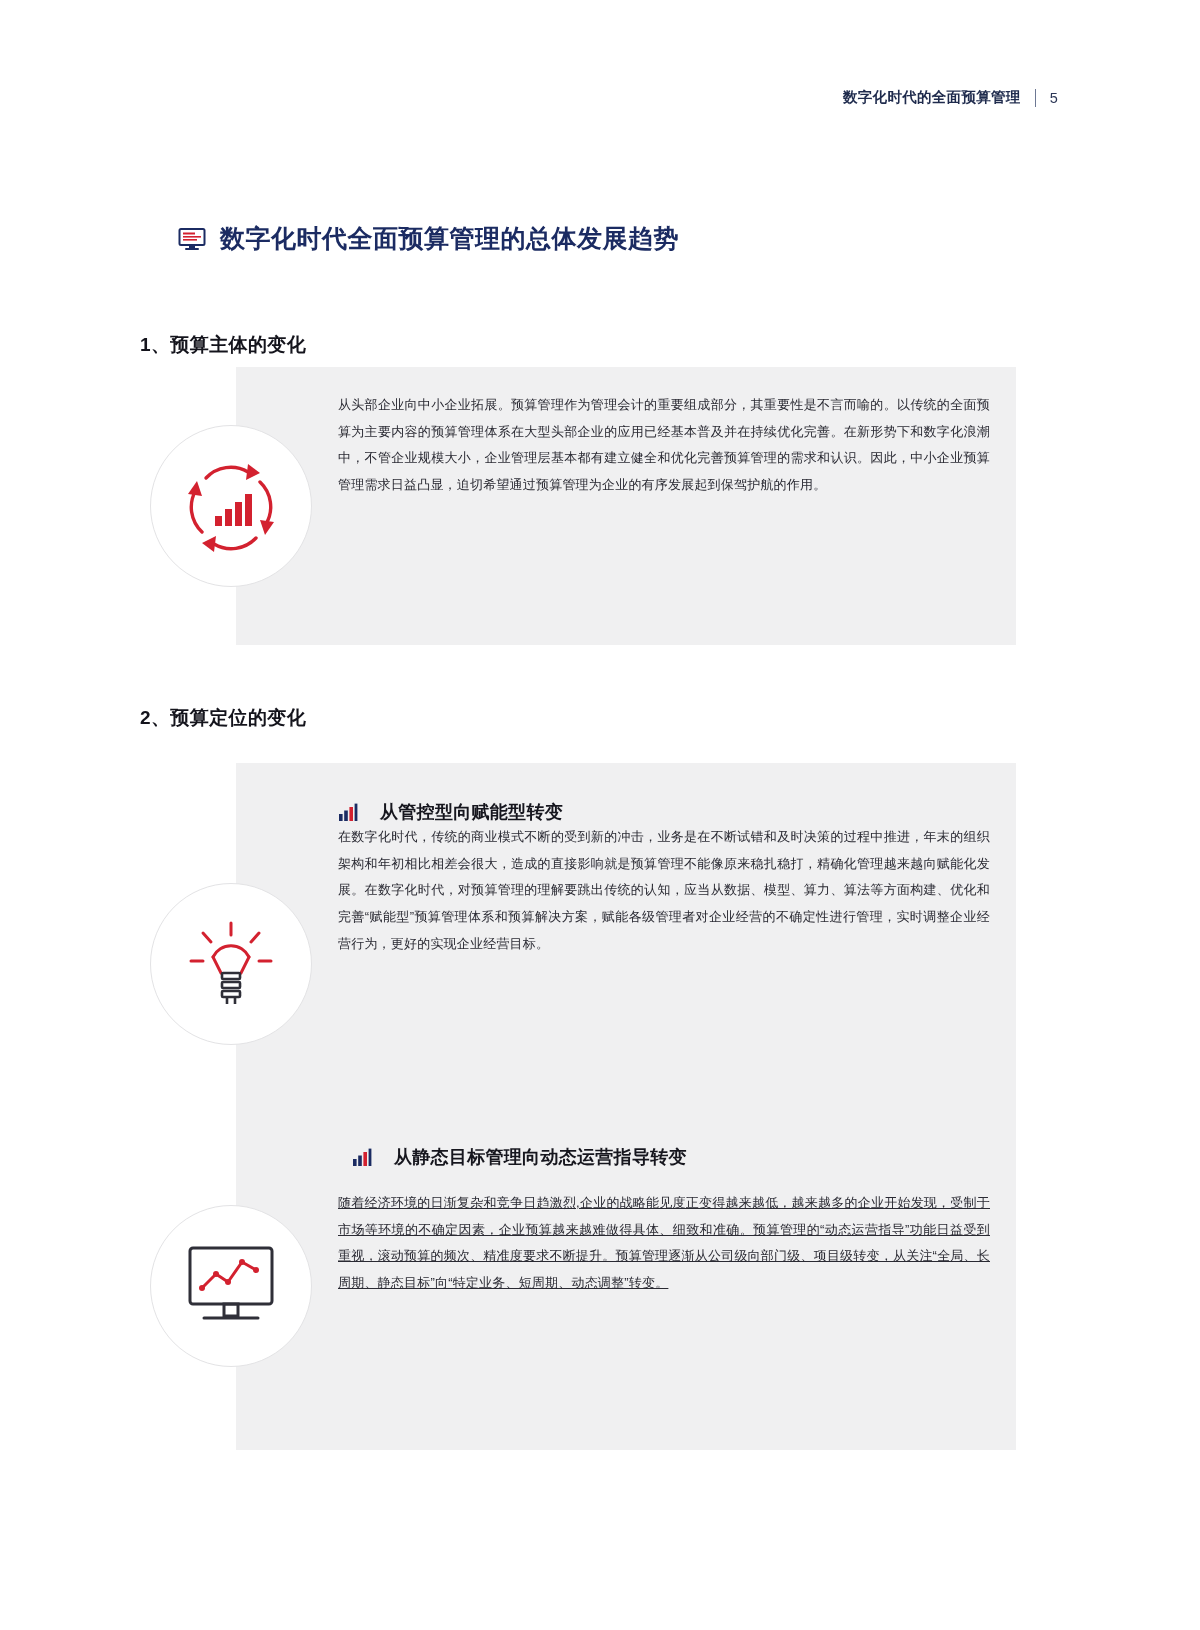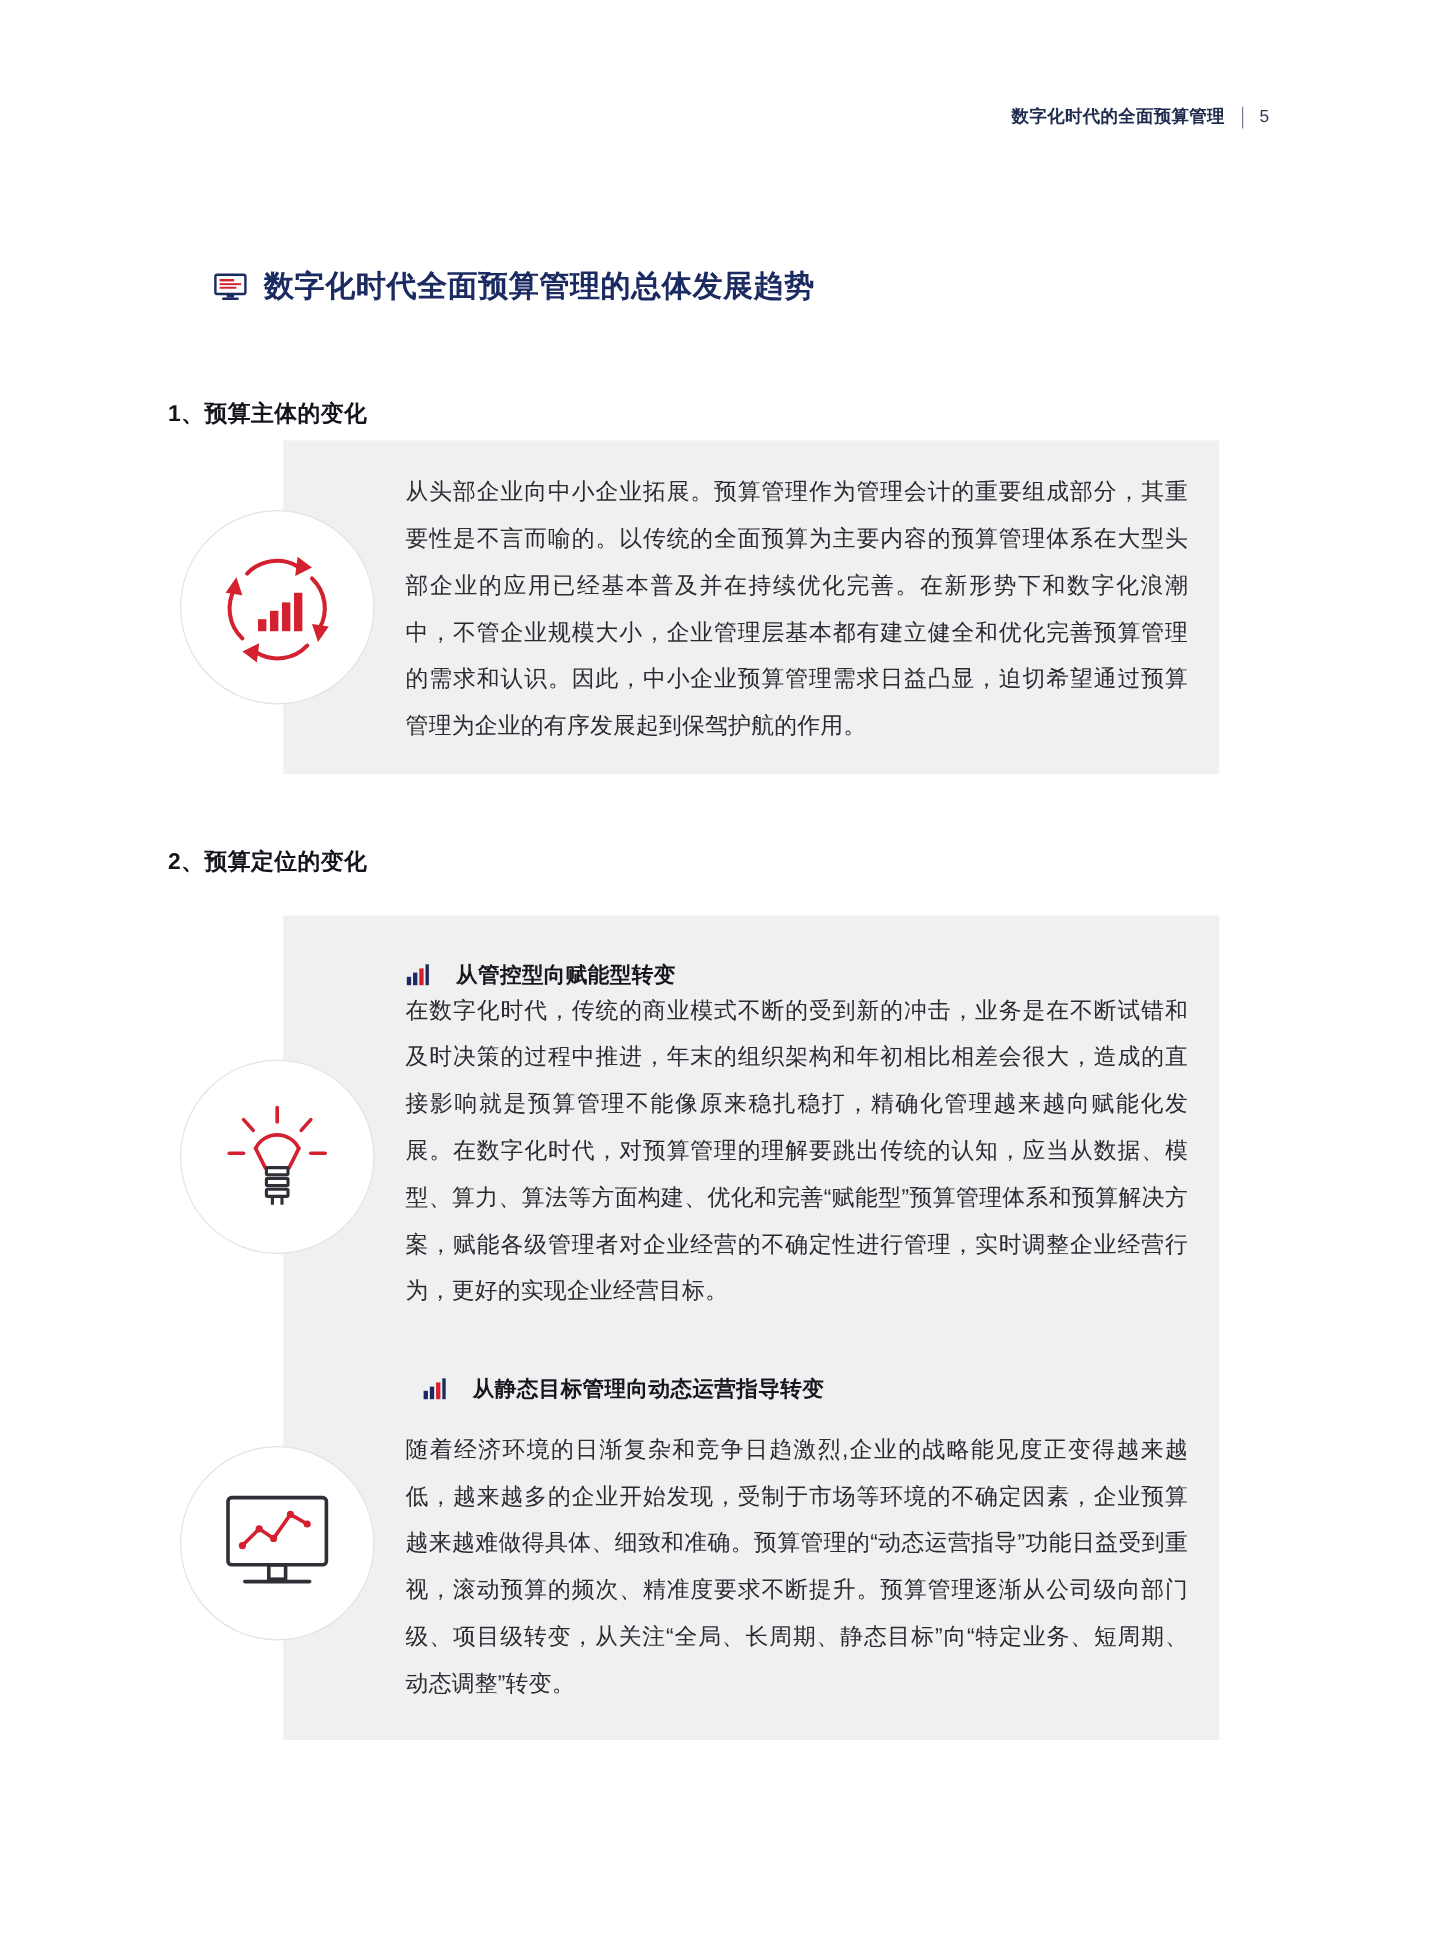--- a/index.html
+++ b/index.html
@@ -107,40 +107,41 @@
     align-items: center;
     justify-content: center;
   }
   #circle-1 { left: 150px; top: 425px; }
   #circle-2 { left: 150px; top: 883px; }
   #circle-3 { left: 150px; top: 1205px; }
 
   
   .body-text {
     position: absolute;
-    font-size: 19px;
+    font-size: 13px;
     line-height: 2.05;
     color: #2a2a33;
     text-align: justify;
     letter-spacing: 0.2px;
   }
   #para-1 {
     left: 338px;
     top: 392px;
     width: 652px;
   }
   #para-2 {
     left: 338px;
     top: 824px;
     width: 652px;
   }
   #para-3 {
     left: 338px;
     top: 1190px;
     width: 652px;
+    text-decoration: underline;
   }
 
   
   .card-heading {
     position: absolute;
     display: flex;
     align-items: center;
     gap: 22px;
     font-size: 18px;
     font-weight: bold;

